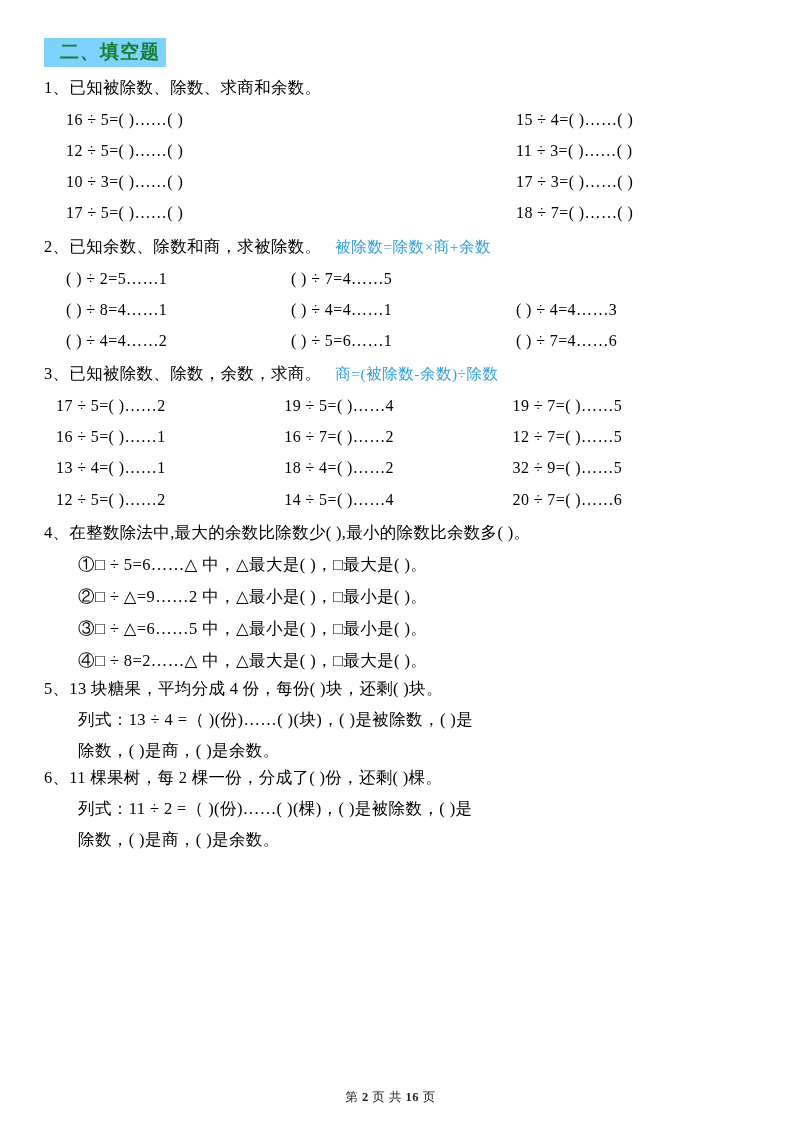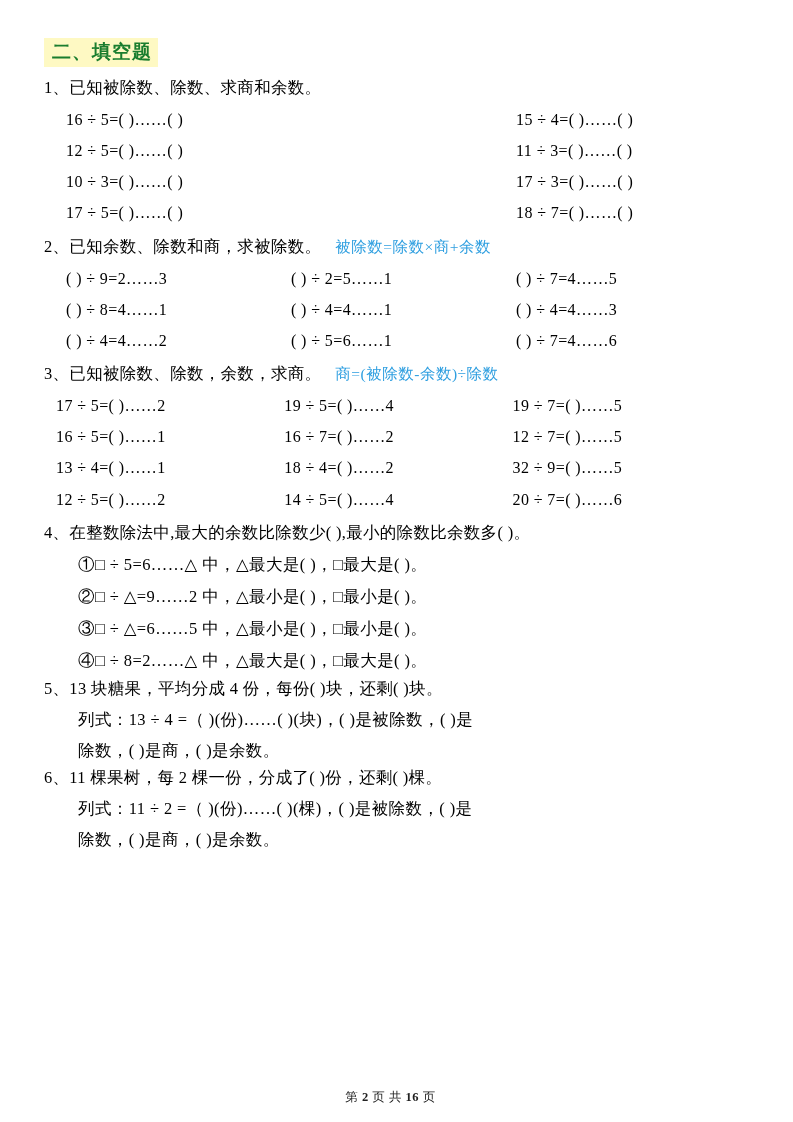--- a/index.html
+++ b/index.html
@@ -21,23 +21,23 @@
     height: 1122px;
     box-sizing: border-box;
     padding: 38px 52px 0 44px;
   }
 
   
   .section-title {
     font-size: 19px;
     font-weight: bold;
     color: #1a7d2e;
-    background: #fef9c3;
+    background: #7dd3fc;
     display: inline-block;
-    padding: 1px 6px 2px 8px;
+    padding: 1px 6px 2px 16px;
     letter-spacing: 1px;
     margin: 0 0 9px 0;
   }
 
   
   .q {
     font-size: 16.5px;
     margin: 0 0 4px 0;
     line-height: 1.45;
     letter-spacing: .3px;
@@ -128,21 +128,20 @@
       <span class="cell">18 ÷ 7=(        )……(        )</span>
     </div>
   </div>
 
   
   <div class="q">
     <span>2、已知余数、除数和商，求被除数。</span><span class="hint">被除数=除数×商+余数</span>
   </div>
   <div class="rows g2">
     <div class="row r3">
-      <span class="cell">(        ) ÷ 9=2……3</span>
       <span class="cell">(        ) ÷ 2=5……1</span>
       <span class="cell">(        ) ÷ 7=4……5</span>
     </div>
     <div class="row r3">
       <span class="cell">(        ) ÷ 8=4……1</span>
       <span class="cell">(        ) ÷ 4=4……1</span>
       <span class="cell">(        ) ÷ 4=4……3</span>
     </div>
     <div class="row r3">
       <span class="cell">(        ) ÷ 4=4……2</span>

